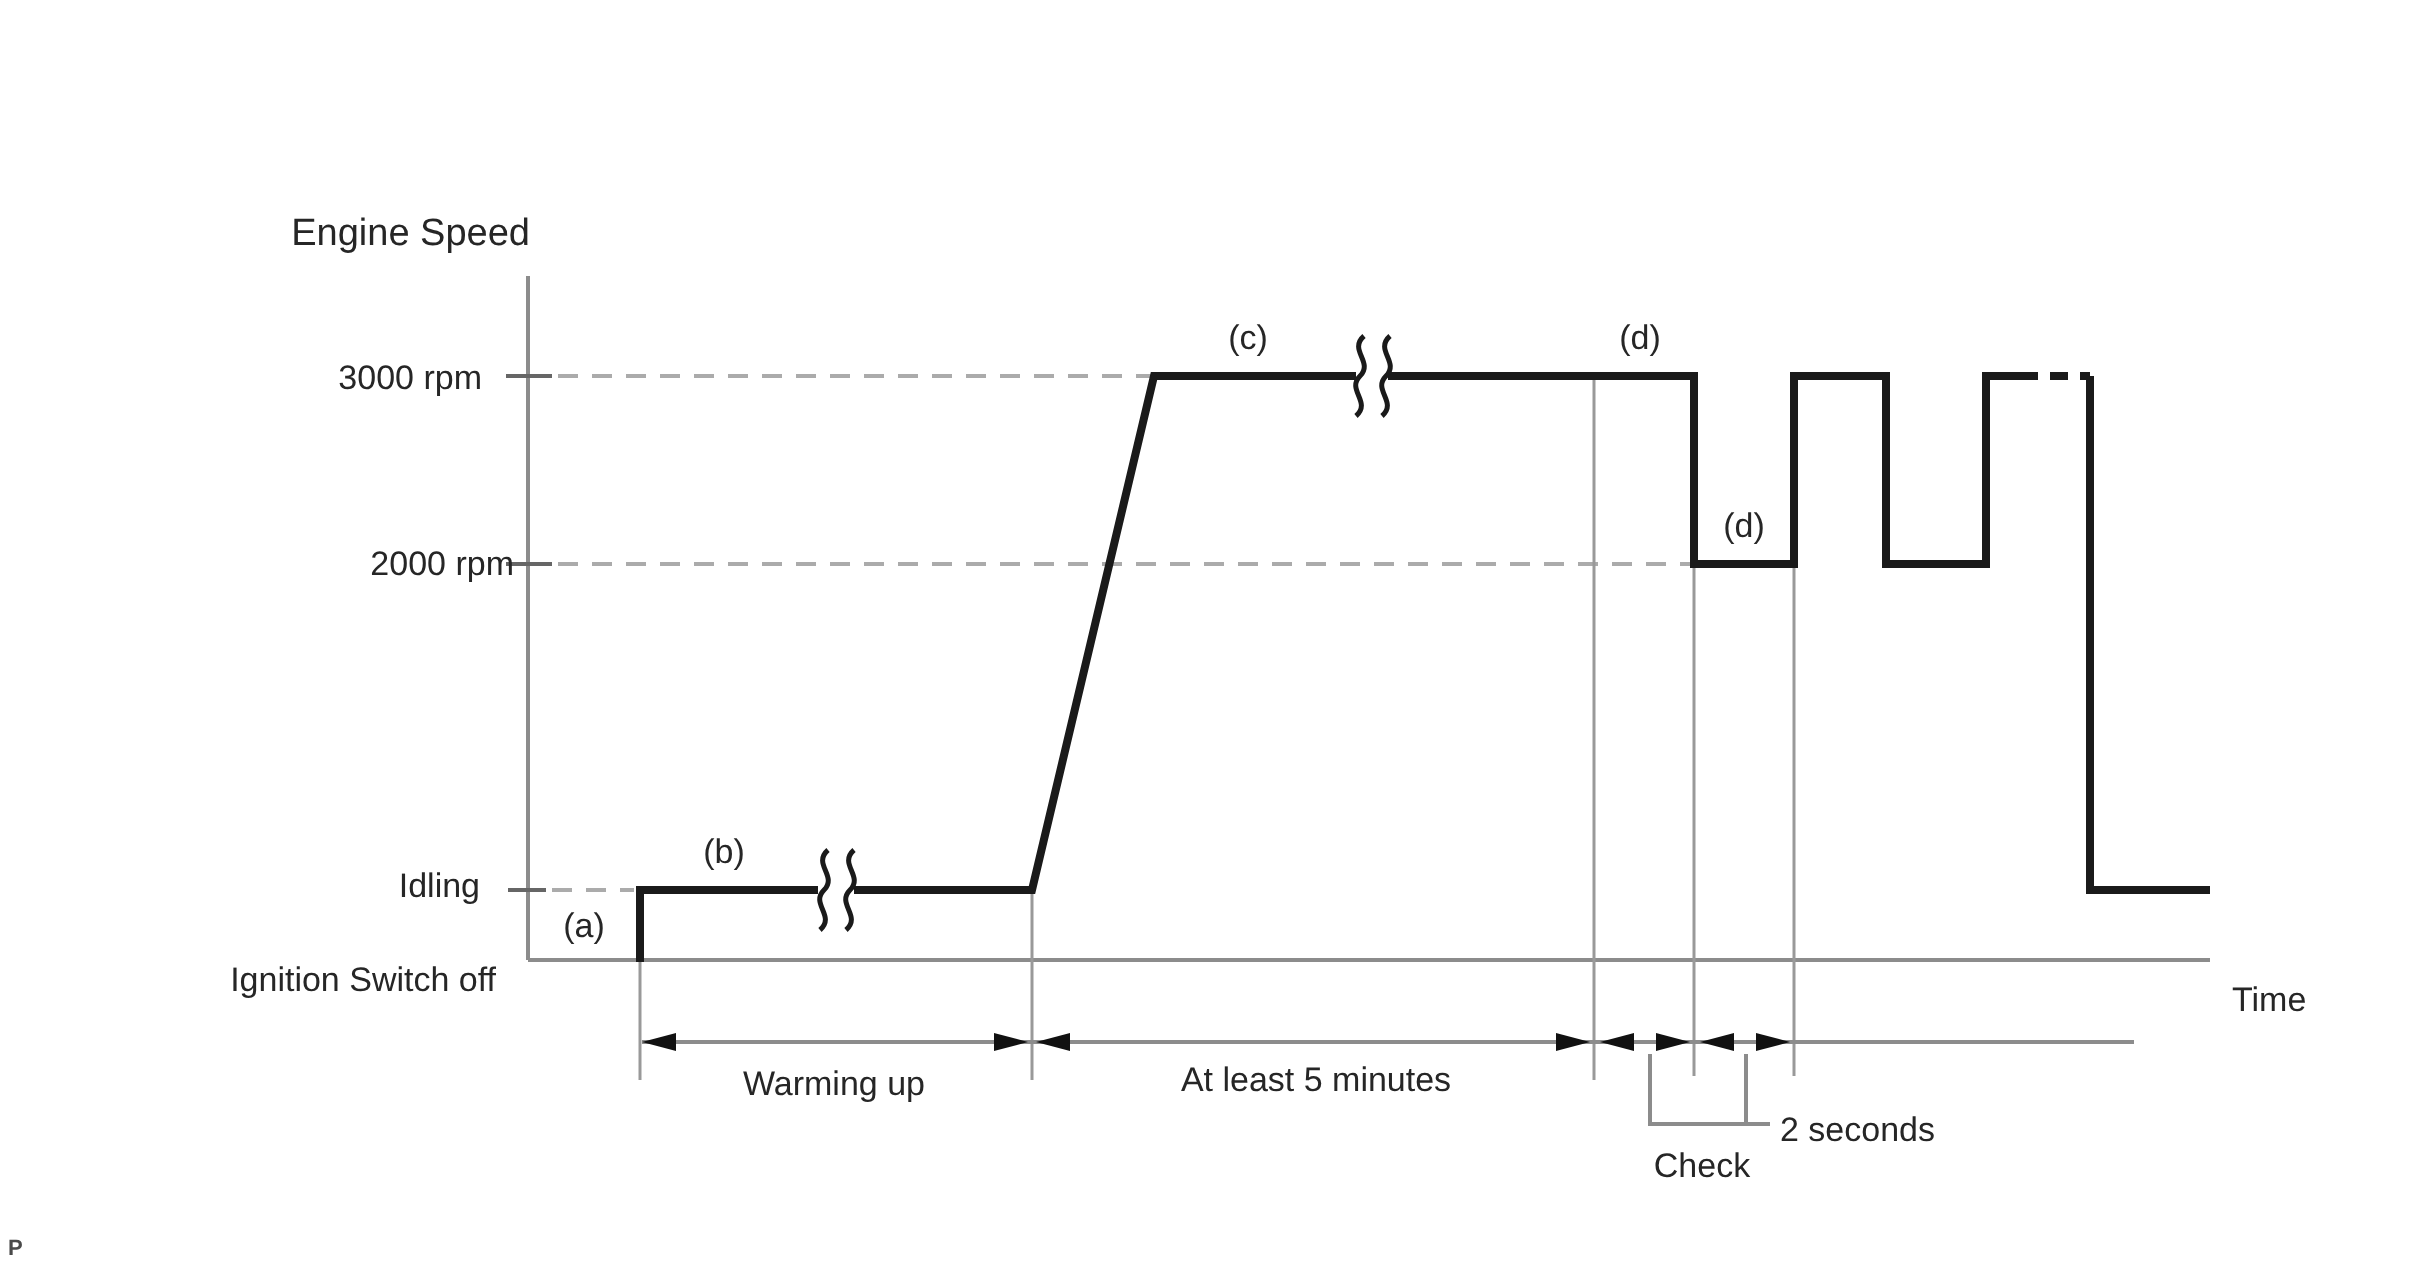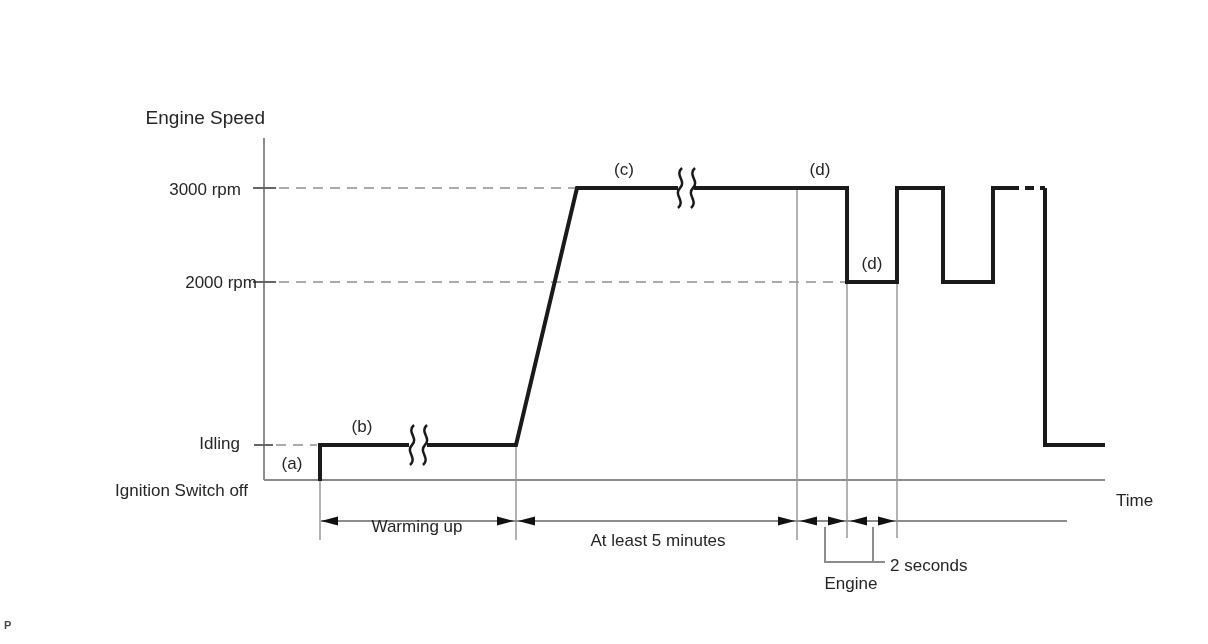--- a/index.html
+++ b/index.html
@@ -113,23 +113,23 @@
   <div class="lbl step-lbl anchor-c" style="left:292px; top:463px;">(a)</div>
 
   <div class="lbl step-lbl anchor-c" style="left:362px; top:426px;">(b)</div>
 
   <div class="lbl step-lbl anchor-c" style="left:624px; top:169px;">(c)</div>
 
   <div class="lbl step-lbl anchor-c" style="left:820px; top:169px;">(d)</div>
 
   <div class="lbl step-lbl anchor-c" style="left:872px; top:263px;">(d)</div>
 
-  <div class="lbl anchor-c" style="left:417px; top:526px;">Warming up</div>
+  <div class="lbl anchor-c" style="left:417px; top:542px;">Warming up</div>
 
   <div class="lbl anchor-c" style="left:658px; top:540px;">At least 5 minutes</div>
 
   <div class="lbl anchor-l" style="left:890px; top:565px;">2 seconds</div>
 
-  <div class="lbl anchor-c" style="left:851px; top:583px;">Engine</div>
+  <div class="lbl anchor-c" style="left:851px; top:583px;">Check</div>
 
   <div class="lbl watermark anchor-l" style="left:4px; top:625px;">P</div>
 
 </div>
 
 </body></html>

